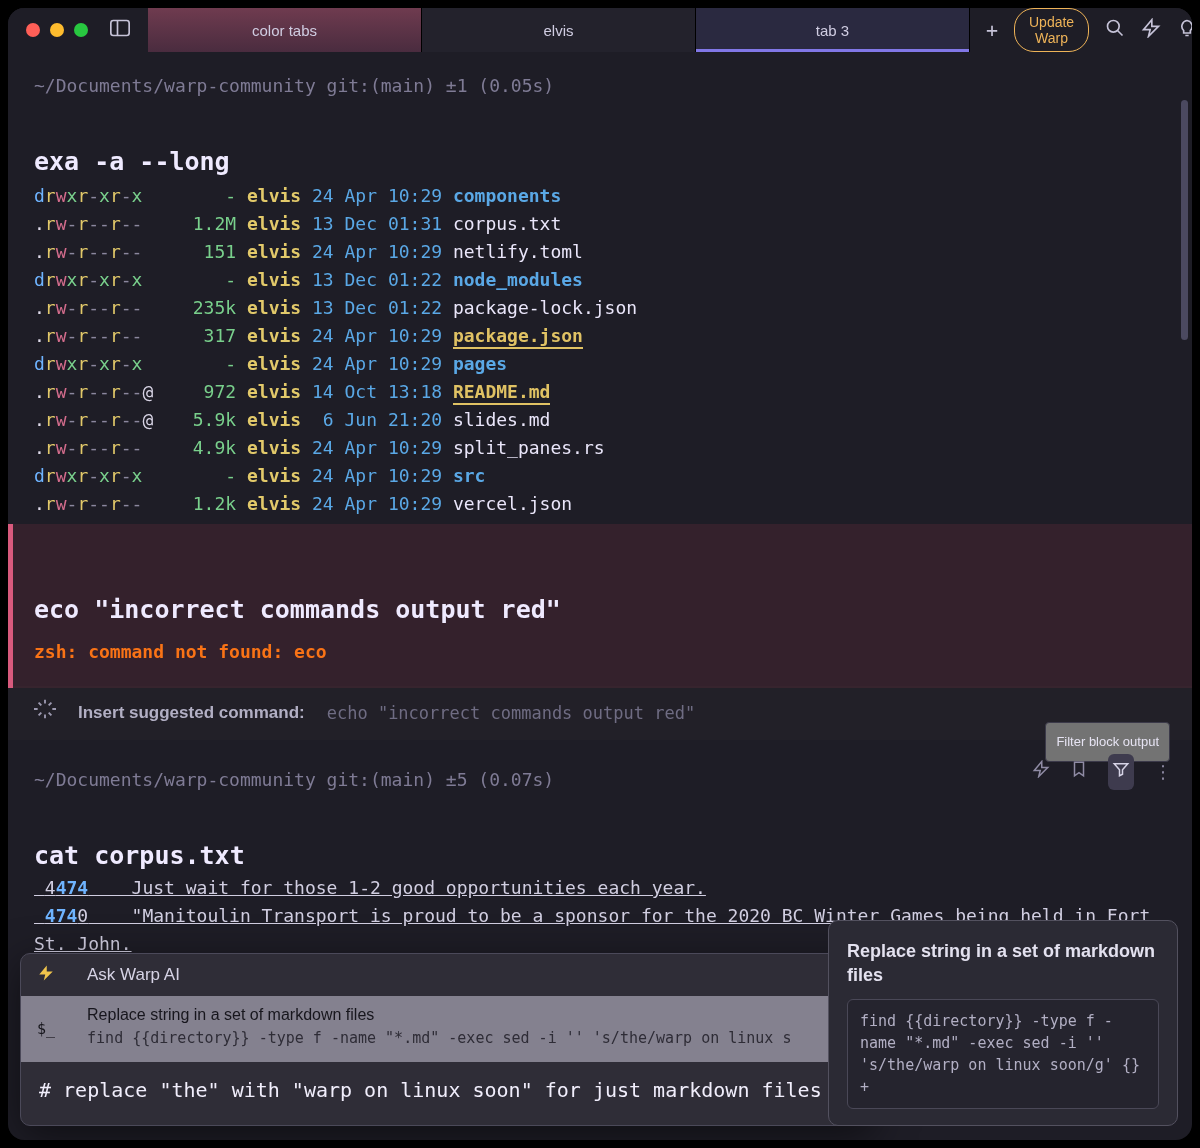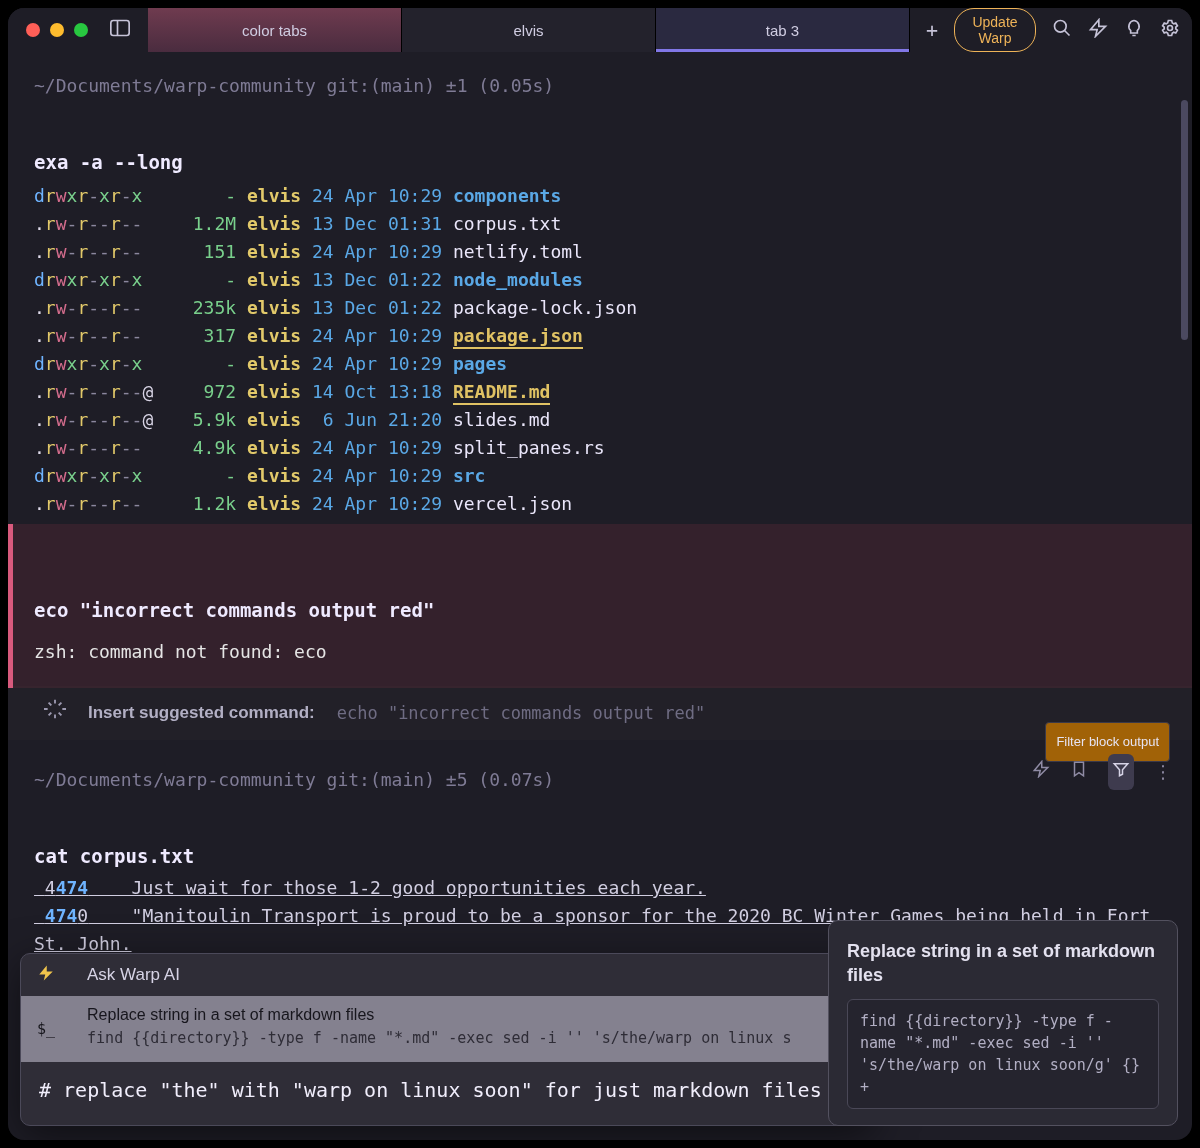--- a/index.html
+++ b/index.html
@@ -15,21 +15,21 @@
     height: 44px; display: flex; align-items: center;
     background: #1e1d26; padding: 0 12px 0 18px;
   }
   .traffic { display: flex; gap: 10px; align-items: center; }
   .tl { width: 14px; height: 14px; border-radius: 50%; }
   .tl.red { background: #ff5f57; } .tl.yel { background: #febc2e; } .tl.grn { background: #28c840; }
   .panel-icon { margin-left: 22px; color: #c5c2d8; }
   .panel-icon svg { width: 20px; height: 16px; }
   .tabs { display: flex; margin-left: 18px; flex: 1; align-items: stretch; height: 44px;}
   .tab {
-    width: 254px; display: flex; align-items: center; justify-content: center;
+    width: 274px; display: flex; align-items: center; justify-content: center;
     color: #d0cde2; font-size: 15px; font-family: -apple-system, sans-serif;
     border-right: 1px solid #000; position: relative; cursor: default;
   }
   .tab.color0 { background: linear-gradient(180deg, #6f3b4f 0%, #4a2c3f 100%); }
   .tab.color1 { background: #23222c; }
   .tab.active { background: #2a2940; }
   .tab.active::after {
     content:""; position:absolute; left:0; right:0; bottom:0; height:3px; background:#8177e6;
   }
   .newtab { width: 44px; display:flex; align-items:center; justify-content:center; color:#c6c3d8; font-size:20px; }
@@ -38,21 +38,21 @@
     font-family: -apple-system, sans-serif; font-size: 14px; color:#eeb358;
     border:1.5px solid #eeb358; border-radius:20px; padding:5px 14px; background:transparent;
   }
   .iconbtn svg { width:20px; height:20px; stroke:#c6c3d8; fill:none; stroke-width:2; }
   .iconbtn { color:#c6c3d8; cursor:default; }
 
   
   .body { position:absolute; top:44px; left:0; right:0; bottom:0; }
   .mono { font-family: Menlo, Consolas, monospace; font-size: 18px; line-height: 28px; letter-spacing: 0; }
   .prompt { color:#7f7b95; margin-bottom: 6px; }
-  .cmdline { color:#efeaff; font-weight: 700; font-size: 19px; margin-top: 48px; }
+  .cmdline { color:#efeaff; font-weight: 700; font-size: 25px; margin-top: 48px; }
   .block { padding: 20px 26px 6px 26px; position: relative; }
   .block .stripe { position:absolute; left:0; top:0; bottom:0; width:5px; }
   .stripe.ok { background:transparent; }
   .stripe.err { background:#d85a7d; }
   .block.err { background: rgba(120,48,64,0.25); }
 
   
   .scrolltrack { position:absolute; right:4px; top:48px; width:7px; height:320px; background:transparent; }
   .scrollthumb { width:7px; height:240px; background:#4b4960; border-radius:4px; }
 
@@ -68,34 +68,34 @@
   .perm .at { color:#d7d3e4; }
   .size { color:#79d08c; display:inline-block; width:72px; text-align:right; }
   .user { color:#e2c96a; font-weight:600; }
   .date { color:#5aa8e6; }
   .time { color:#5aa8e6; }
   .name-dir { color:#5aa8e6; font-weight:600; }
   .name-file { color:#eae6fa; }
   .name-link { color:#e0c264; font-weight:600; border-bottom:2px solid #e0c264; padding-bottom:1px; }
 
   
-  .errout { color:#e5e5e5; margin-top: 14px; }
+  .errout { color:#f97316; margin-top: 14px; font-weight: bold; }
 
   
   .sugbar {
-    display:flex; align-items:center; gap:22px; padding: 12px 36px;
+    display:flex; align-items:center; gap:22px; padding: 12px 26px;
     background:#222028; margin-top: -2px;
   }
   .sugbar .spark { color:#9e9bb2; }
   .sugbar .lbl { font-family:-apple-system,sans-serif; font-size:17px; color:#b2afc4; font-weight:600;}
   .sugbar .cmd { color:#6f6c83; font-size:17px; }
 
   
   .tooltip {
-    position:absolute; right:22px; top:-18px; background:#a16207; color:#e6e3f2;
+    position:absolute; right:22px; top:-18px; background:#737373; color:#e6e3f2;
     font-family:-apple-system,sans-serif; font-size:13px; padding:5px 10px; border-radius:4px;
     border:1px solid #3b3949;
     margin-left:32px;
   }
   .tbactions { position:absolute; right:18px; top:14px; display:flex; gap:20px; align-items:center; color:#8f8ba4; }
   .tbactions svg { width:18px; height:18px; stroke:#8f8ba4; fill:none; stroke-width:2;}
   .tbactions .filter { background:#3e3b4e; border-radius:6px; padding:4px; }
   .tbactions .filter svg { stroke:#d6d3e6; }
 
   

